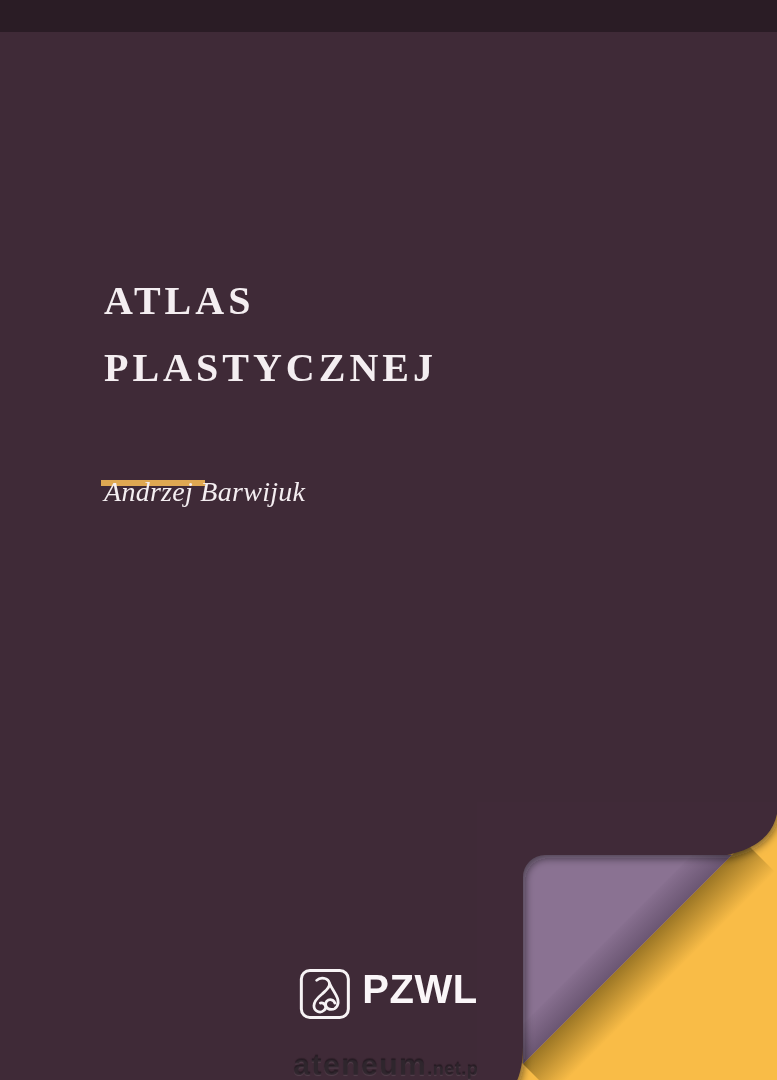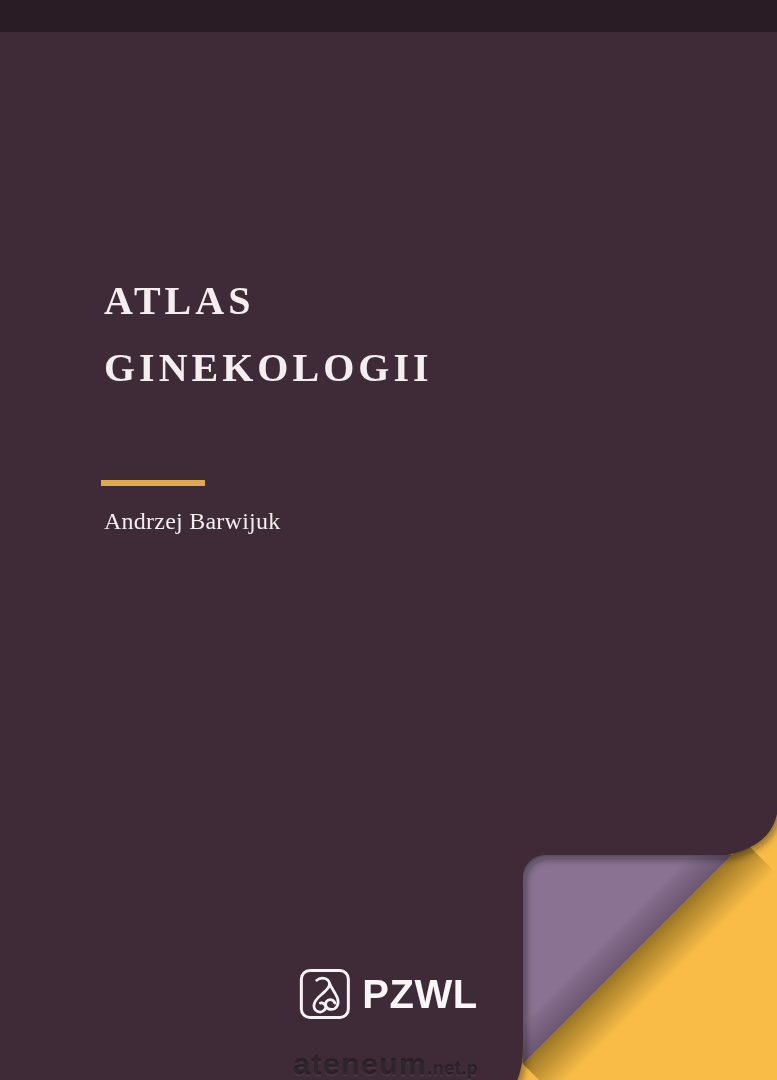--- a/index.html
+++ b/index.html
@@ -26,32 +26,33 @@
     white-space: nowrap;
   }
   .accent-rule {
     position: absolute;
     left: 101px; top: 448px;
     width: 104px; height: 6px;
     background: var(--accent-rule, #dfa852);
   }
   .author {
     position: absolute;
-    left: 104px; top: 476px;
+    left: 104px; top: 444px;
     color: var(--title-text, #f4eef1);
-    font-size: 24px;
+    font-style: italic;
+    font-size: 28px;
     letter-spacing: 0.01em;
     white-space: nowrap;
   }
   .publisher {
     position: absolute;
     left: 50%; top: 937px;
     transform: translateX(-50%);
     display: flex;
-    align-items: center;
+    align-items: flex-start;
     gap: 13px;
   }
   .logo-box {
     width: 44px; height: 44px;
     border: 3px solid #f7f3f5;
     border-radius: 10px;
     display: flex;
     align-items: center;
     justify-content: center;
     box-sizing: content-box;
@@ -87,21 +88,21 @@
     display: block;
   }
 </style>
 </head>
 <body>
 
 <div class="cover">
 
   <div class="title">
     <div>ATLAS</div>
-    <div>GINEKOLOGII</div>
+    <div>PLASTYCZNEJ</div>
   </div>
 
   <div class="accent-rule"></div>
 
   <div class="author">Andrzej Barwijuk</div>
 
   <div class="publisher">
     <span class="logo-box">
       <svg width="40" height="40" viewBox="0 0 44 44" aria-hidden="true">
         <g fill="none" stroke="#f7f3f5" stroke-width="3" stroke-linecap="round">

